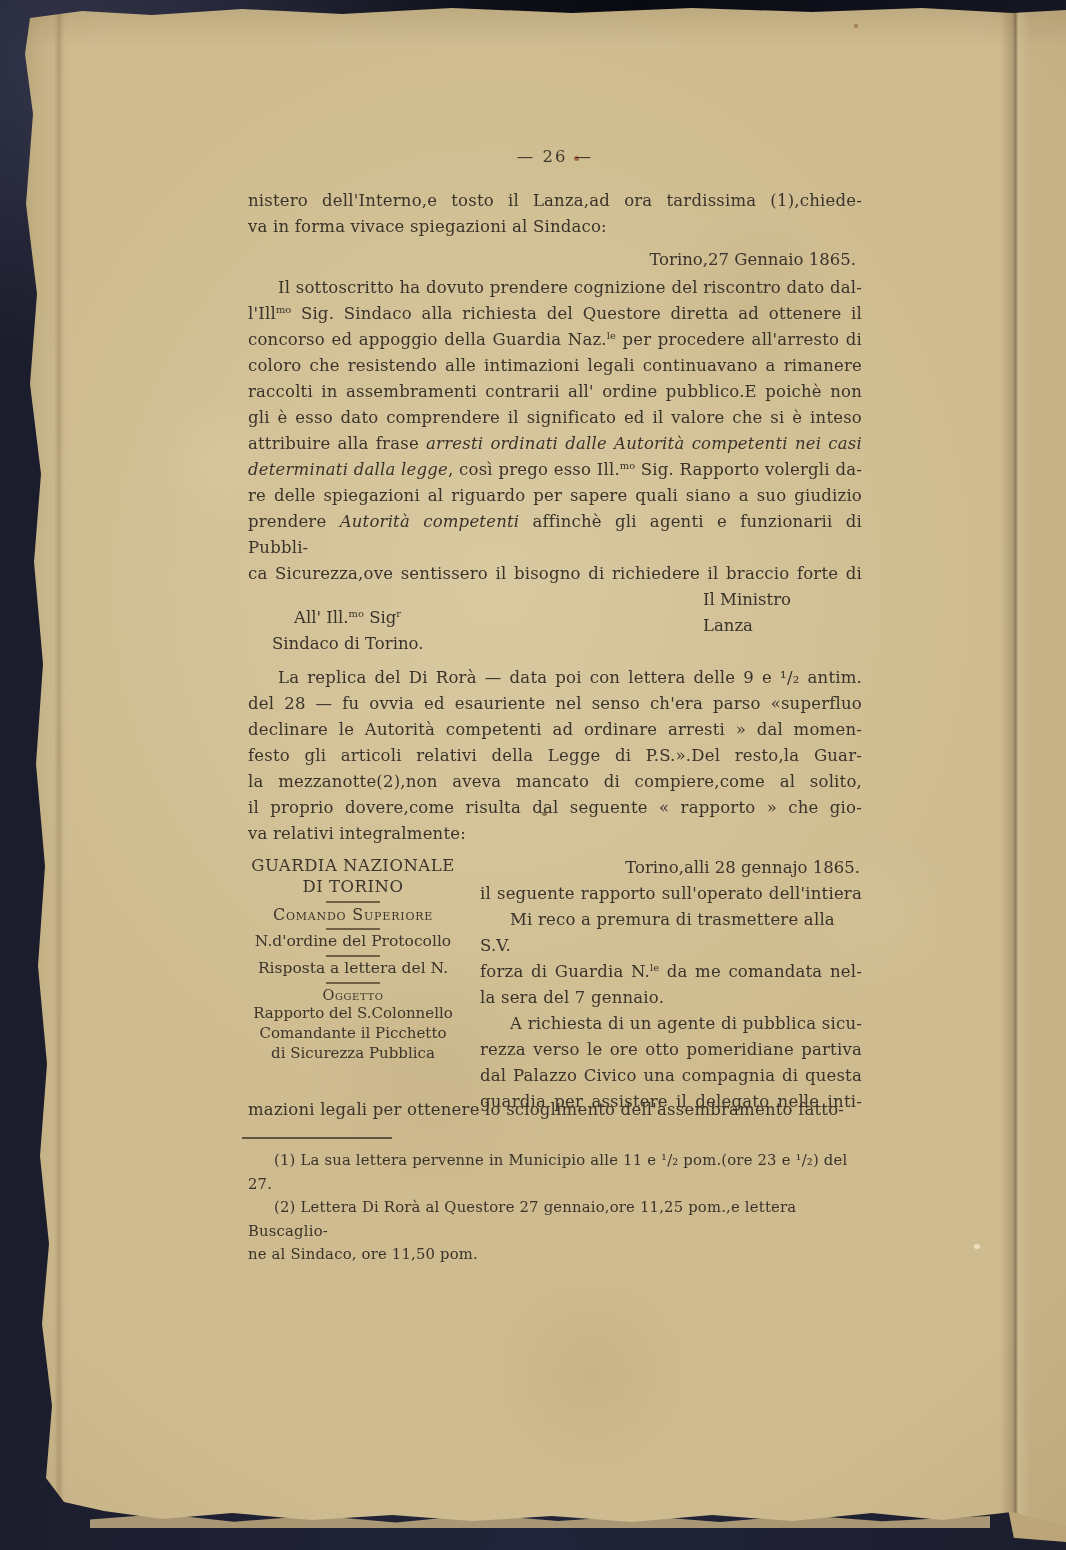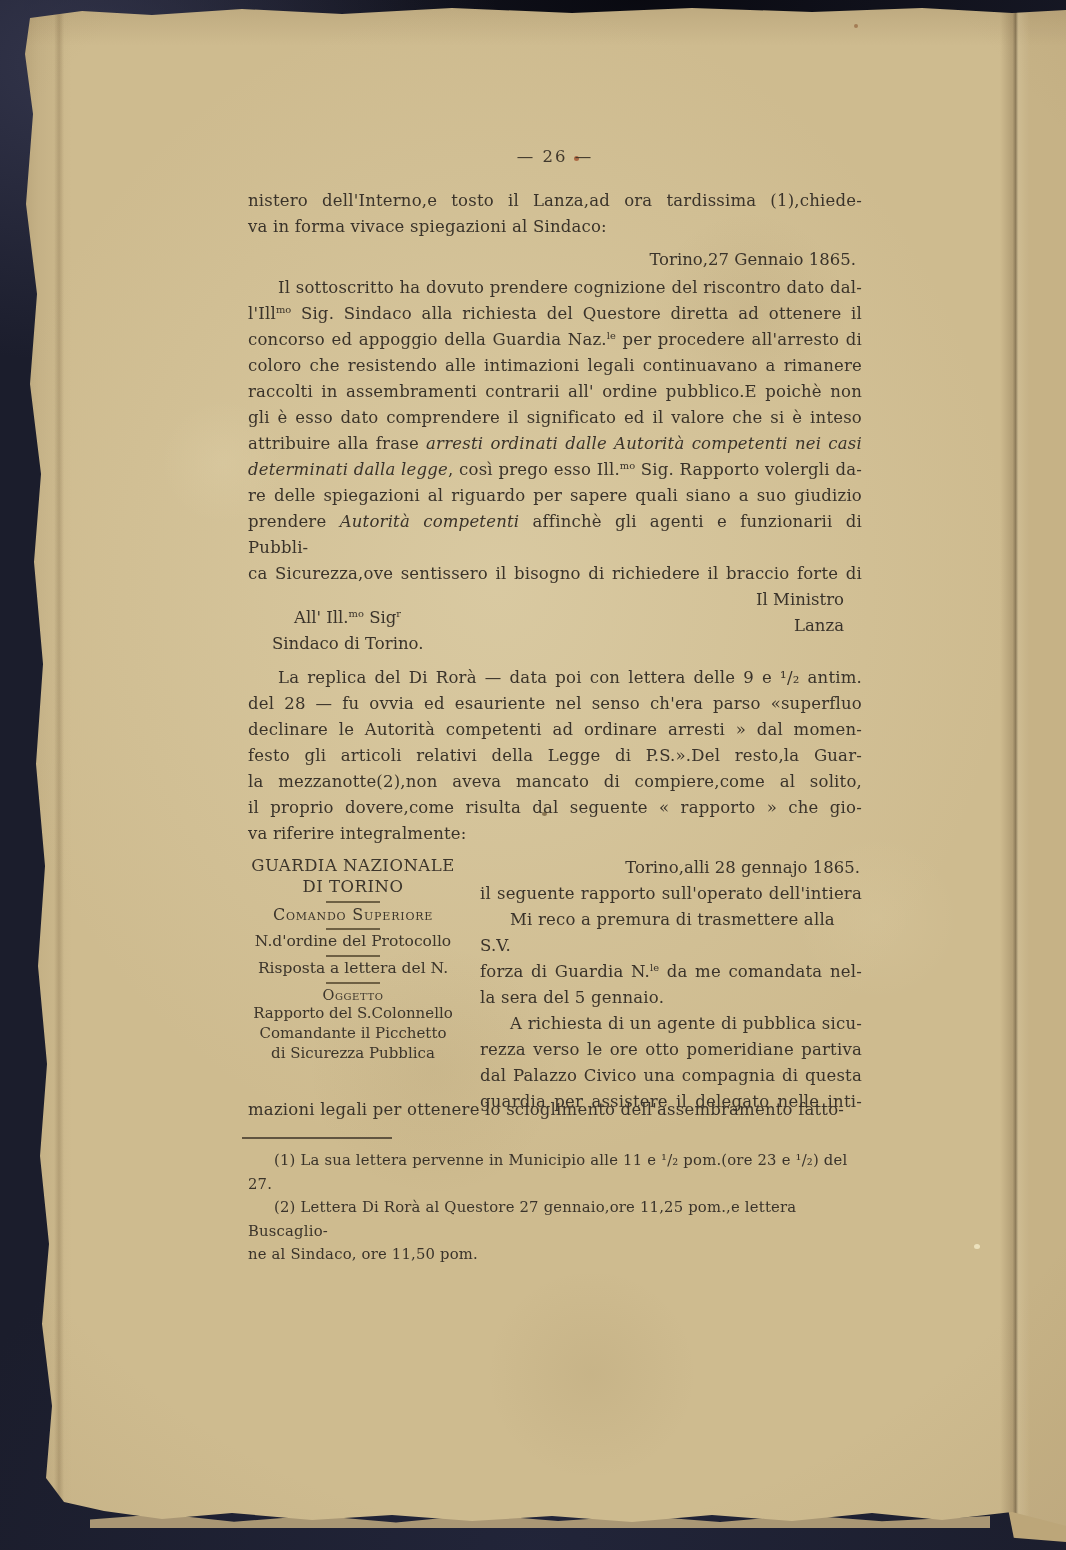--- a/index.html
+++ b/index.html
@@ -79,21 +79,21 @@
   .pageno{text-align:center;letter-spacing:2px;color:#40382c;}
   .ln{text-align:justify;text-align-last:justify;letter-spacing:.2px;}
   .ln.plain{text-align:left;text-align-last:left;}
   .ind{text-indent:30px;}
   .dateline{text-align:right;padding-right:6px;margin-top:7px;}
   .letterbody{margin-top:2px;}
   .it{font-style:italic;}
   sup.sup{font-size:.60em;line-height:0;vertical-align:super;letter-spacing:0;}
 
   .closing{position:relative;height:78px;}
-  .minister{position:absolute;left:466px;top:0;width:130px;text-align:right;}
+  .minister{position:absolute;left:455px;top:0;width:130px;text-align:left;}
   .minister div{line-height:26px;}
   .addressee{position:absolute;left:24px;top:18px;line-height:26px;}
   .addressee .a1{padding-left:22px;}
 
   .narrative{margin-top:0;}
   .report{position:relative;height:242px;margin-top:8px;}
   .letterhead{position:absolute;left:-2px;top:0;width:214px;text-align:center;color:#3c352b;}
   .lh-org{font-size:16.5px;line-height:21px;letter-spacing:.5px;}
   .lh-rule{width:54px;height:2px;background:#55492f;margin:4px auto 2px;opacity:.8;}
   .lh-caps{font-variant:small-caps;font-size:16px;line-height:19px;letter-spacing:.8px;}
@@ -158,21 +158,21 @@
       </div>
     </div>
 
     <div class="narrative">
       <div class="ln ind">La replica del Di Rorà — data poi con lettera delle 9 e ¹/₂ antim.</div>
       <div class="ln">del 28 — fu ovvia ed esauriente nel senso ch'era parso «superfluo</div>
       <div class="ln">declinare le Autorità competenti ad ordinare arresti » dal momen-</div>
       <div class="ln">festo gli articoli relativi della Legge di P.S.».Del resto,la Guar-</div>
       <div class="ln">la mezzanotte(2),non aveva mancato di compiere,come al solito,</div>
       <div class="ln">il proprio dovere,come risulta dal seguente « rapporto » che gio-</div>
-      <div class="ln plain">va riferire integralmente:</div>
+      <div class="ln plain">va relativi integralmente:</div>
     </div>
 
     <div class="report">
       <div class="letterhead">
         <div class="lh-org">GUARDIA NAZIONALE</div>
         <div class="lh-org">DI TORINO</div>
         <div class="lh-rule"></div>
         <div class="lh-caps">Comando Superiore</div>
         <div class="lh-rule"></div>
         <div class="lh-item">N.d'ordine del Protocollo</div>
@@ -182,21 +182,21 @@
         <div class="lh-label">Oggetto</div>
         <div class="lh-sub">Rapporto del S.Colonnello</div>
         <div class="lh-sub">Comandante il Picchetto</div>
         <div class="lh-sub">di Sicurezza Pubblica</div>
       </div>
       <div class="rcol">
         <div class="date">Torino,alli 28 gennajo 1865.</div>
         <div class="ln">il seguente rapporto sull'operato dell'intiera</div>
         <div class="ln plain ind">Mi reco a premura di trasmettere alla S.V.</div>
         <div class="ln"><span>forza di Guardia N.</span><sup class="sup">le</sup><span> da me comandata nel-</span></div>
-        <div class="ln plain">la sera del 5 gennaio.</div>
+        <div class="ln plain">la sera del 7 gennaio.</div>
         <div class="ln ind">A richiesta di un agente di pubblica sicu-</div>
         <div class="ln">rezza verso le ore otto pomeridiane partiva</div>
         <div class="ln">dal Palazzo Civico una compagnia di questa</div>
         <div class="ln">guardia per assistere il delegato nelle inti-</div>
       </div>
     </div>
     <div class="ln plain fullline">mazioni legali per ottenere lo scioglimento dell'assembramento fatto-</div>
 
     <div class="fnrule"></div>
     <div class="footnotes">

